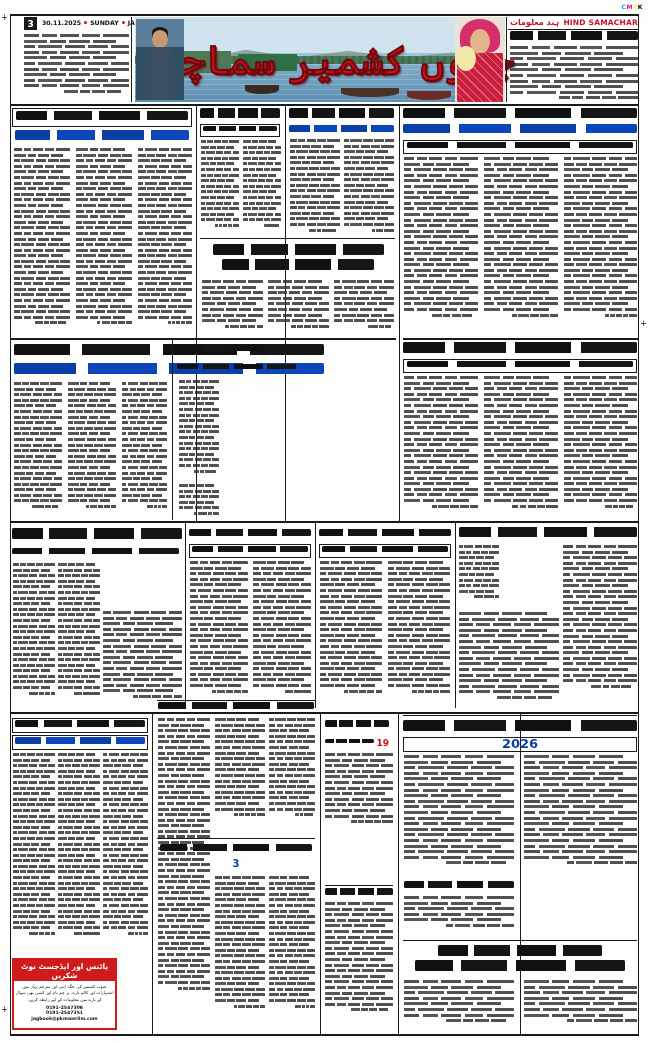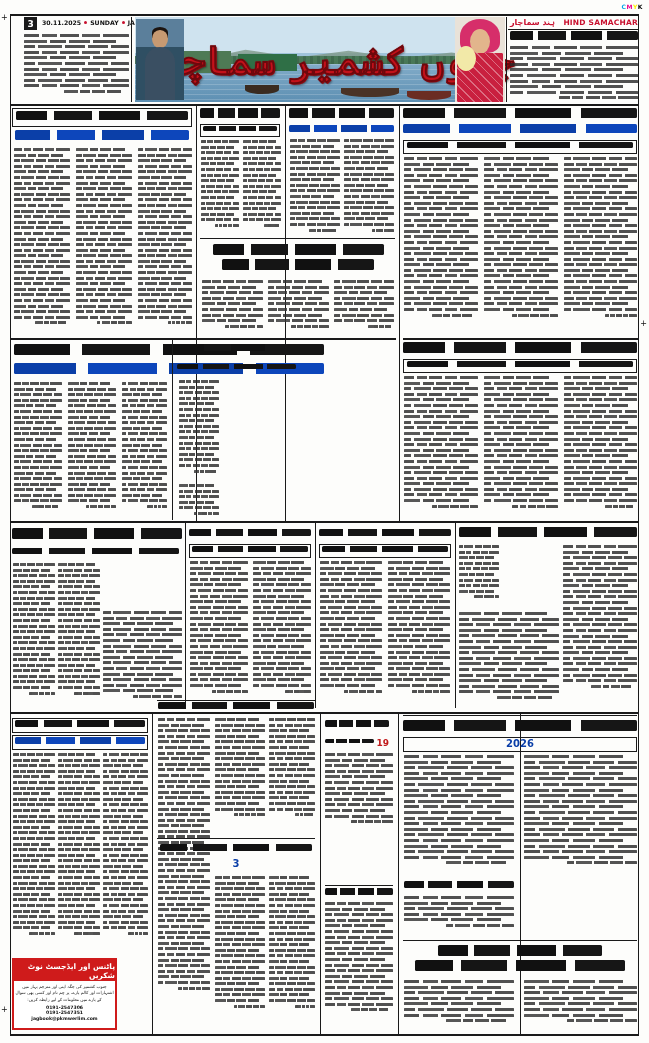--- a/index.html
+++ b/index.html
@@ -169,21 +169,21 @@
 
   .reg-mark { position:absolute; color:#111; font-size:8px; line-height:1; }
 
   
   #ad-box {
     border: 2px solid #cf1b1b;
     background:#fff;
     overflow:hidden;
   }
   #ad-head {
-    background:#cf1b1b; color:#fff; text-align:right;
+    background:#cf1b1b; color:#fff; text-align:center;
     font-size:7.5px; font-weight:700; padding:1.5px 0; direction:rtl;
   }
   #ad-phone1, #ad-phone2 { font-size:4.6px; font-weight:700; color:#111; direction:ltr; text-align:center; }
   #ad-email { font-size:4.6px; font-weight:700; color:#111; direction:ltr; text-align:center; }
   .ad-line { font-size:4.3px; color:#222; direction:rtl; text-align:center; line-height:1.5; }
 
   .num-big { font-weight:800; color:#111; direction:ltr; display:inline-block; }
   .kicker-blue { color:#0b3fa8; }
   .kicker-red { color:#c21a1a; }
 </style>
@@ -248,21 +248,21 @@
       <div class="ln"></div>
       <div class="ln v2"></div>
     <div class="ln v3"></div>
       <div class="ln"></div>
       <div class="ln v2 short"></div>
   </div>
   <div class="abs rule-v" style="left:131px;top:17px;height:85px;"></div>
 
   <div class="abs" style="left:510px;top:17px;width:128px;height:11px;display:flex;align-items:center;justify-content:space-between;">
     <div id="hind-logo-text">HIND SAMACHAR</div>
-    <div id="hind-logo-urdu">ہند سماچار</div>
+    <div id="hind-logo-urdu">ہند معلومات</div>
   </div>
   <div class="abs rule-h" style="left:508px;top:29px;width:131px;"></div>
 
   <div class="abs hl" style="left:510px;top:31px;width:128px;height:13px;">
     <div class="hrow b"></div>
   </div>
   <div class="abs body-text" style="left:510px;top:46px;width:128px;height:55px;">
     <div class="ln"></div>
       <div class="ln v2"></div>
       <div class="ln v3"></div>
@@ -1349,21 +1349,21 @@
     <div class="ln v2"></div>
       <div class="ln v3"></div>
       <div class="ln short"></div>
   </div>
 
   <div class="abs rule-h" style="left:403px;top:715px;width:234px;"></div>
   <div class="abs hl" style="left:403px;top:719px;width:234px;height:16px;">
     <div class="hrow b"></div>
   </div>
   <div class="abs hl hl-box" style="left:403px;top:737px;width:234px;height:15px;padding:1px 3px;display:flex;align-items:center;gap:3px;direction:rtl;">
-    <span class="num-big kicker-blue" style="font-size:10px;">2026</span>
+    <span class="num-big kicker-blue" style="font-size:13px;">2026</span>
     <span class="hl" style="flex:1;height:9px;">
         <span class="hrow s" style="display:block;"></span>
       </span>
   </div>
   <div class="abs body-text" style="left:404px;top:755px;width:110px;height:120px;">
     <div class="ln"></div>
       <div class="ln v2"></div>
       <div class="ln v3"></div>
       <div class="ln"></div>
       <div class="ln v2"></div>

